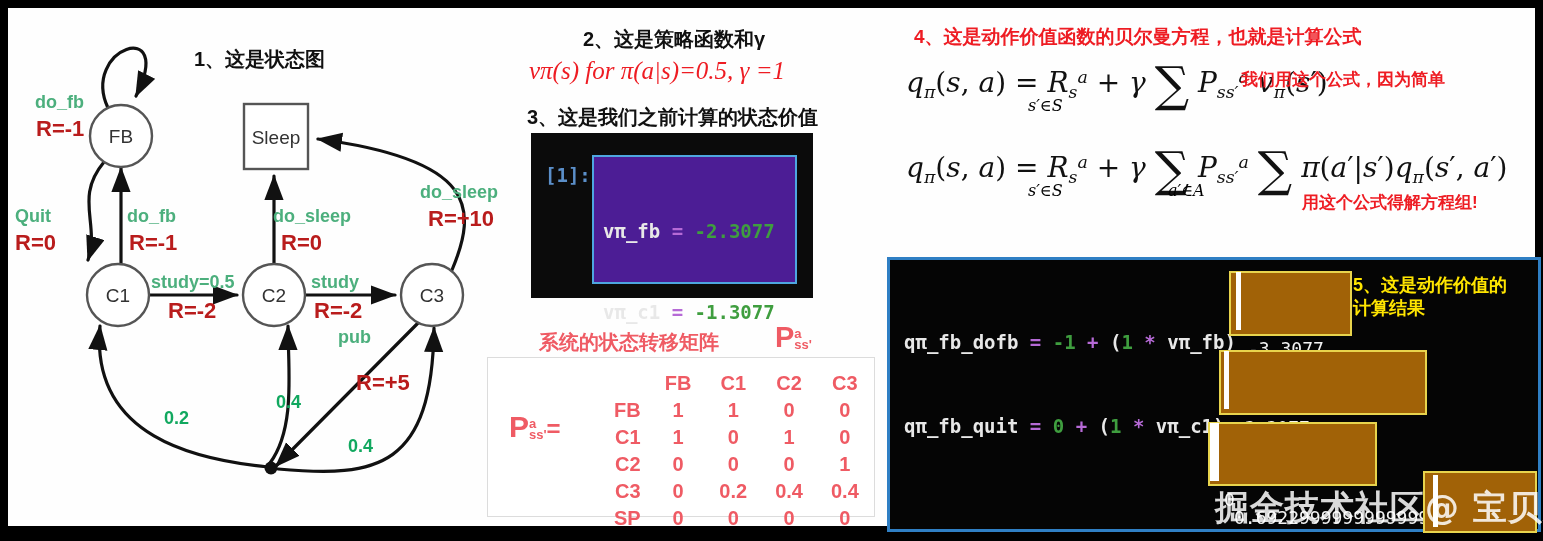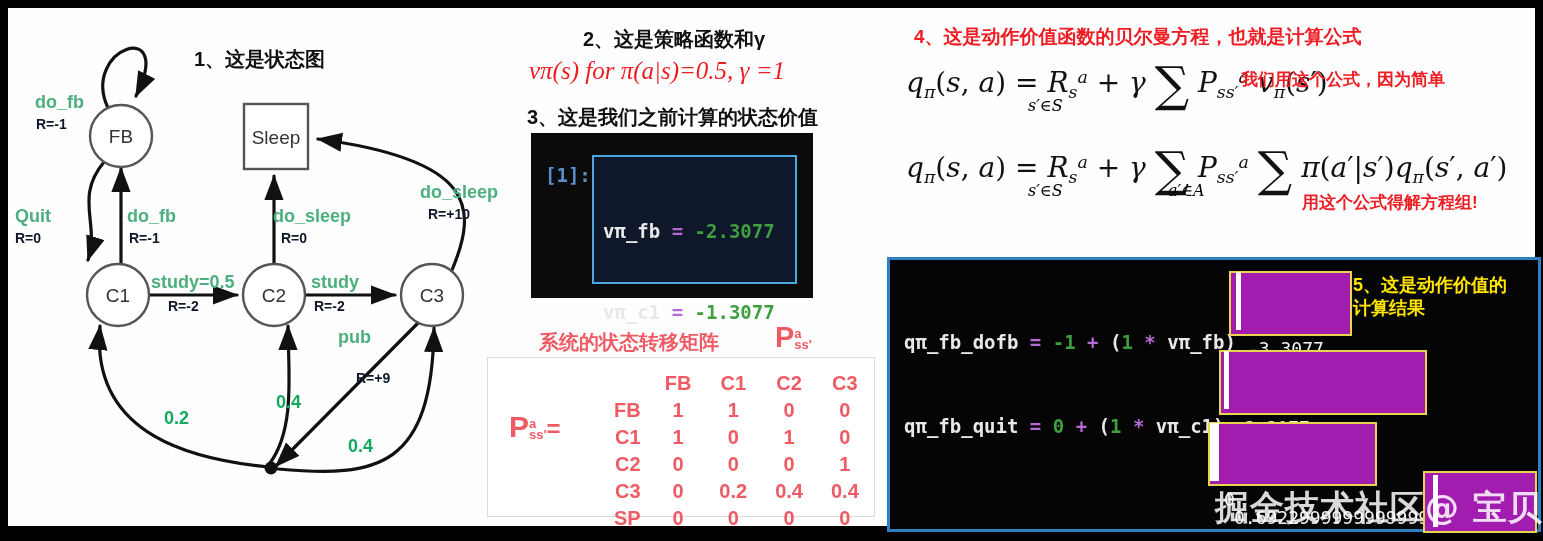--- a/index.html
+++ b/index.html
@@ -6,21 +6,21 @@
   body{width:1543px;height:541px;overflow:hidden;
        font-family:"Liberation Sans","DejaVu Sans",sans-serif;}
   #canvas{position:relative;width:1543px;height:541px;background:#000;}
   .page{position:absolute;left:8px;top:8px;width:1527px;height:518px;background:#fefefe;}
 
   
   #state-diagram{position:absolute;left:0;top:0;width:500px;height:518px;}
   #state-diagram svg{position:absolute;left:0;top:0;}
   .node-label{font-size:19px;fill:#333;font-family:"Liberation Sans",sans-serif;text-anchor:middle;}
   .edge-act{position:absolute;color:#4caf7d;font-size:18px;font-weight:600;white-space:nowrap;}
-  .edge-rew{position:absolute;color:#0f172a;font-size:14px;font-weight:600;white-space:nowrap;}
+  .edge-rew{position:absolute;color:#b91c1c;font-size:22px;font-weight:600;white-space:nowrap;}
   .edge-prob{position:absolute;color:#11a85f;font-size:18px;font-weight:800;white-space:nowrap;}
 
   
   .head-black{position:absolute;color:#111;font-size:20px;font-weight:700;white-space:nowrap;}
   .head-red{position:absolute;color:#ee1c23;font-size:19px;font-weight:700;white-space:nowrap;}
   .head-red-small{position:absolute;color:#ee1c23;font-size:17px;font-weight:600;white-space:nowrap;}
   .head-yellow{position:absolute;color:#ffe500;font-size:18px;font-weight:700;text-align:left;line-height:1.25;}
 
   
   .formula-red{position:absolute;color:#ee1c23;font-family:Liberation Serif, serif;
@@ -31,40 +31,40 @@
   .sub{font-size:.62em;vertical-align:-.32em;font-style:italic;}
   .sup{font-size:.62em;vertical-align:.55em;font-style:italic;}
   .bigsum{font-size:1.72em;vertical-align:-.18em;font-style:normal;}
   .sumlim{position:absolute;font-family:"DejaVu Serif",serif;font-size:16px;font-style:italic;color:#000000;}
   .cal{font-family:"DejaVu Serif",serif;font-style:italic;}
 
   
   .cell-outer{position:absolute;background:#0b0b0b;}
   .cell-prompt{position:absolute;color:#5b8fc9;font-family:"DejaVu Sans Mono","Liberation Mono",monospace;
                font-size:19px;font-weight:600;}
-  .cell-box{position:absolute;background:#0f172a;border:2px solid #4ea6e0;}
+  .cell-box{position:absolute;background:#4c1d95;border:2px solid #4ea6e0;}
   .code{font-family:"DejaVu Sans Mono","Liberation Mono",monospace;font-size:19px;line-height:27px;
         color:#e8e8e8;white-space:pre;font-weight:600;}
   .k-var{color:#e8e8e8;}
   .k-op{color:#b66ad6;}
   .k-num{color:#3f9e3f;}
   .k-eq{color:#b66ad6;}
 
   
   #matrix-panel{position:absolute;border:1px solid #dcdcdc;background:#fff;}
   #matrix-panel table{border-collapse:collapse;font-family:"Liberation Sans",sans-serif;}
   #matrix-panel td,#matrix-panel th{color:#ef5b64;font-size:20px;font-weight:600;
         text-align:center;padding:2px 14px;}
   #matrix-panel th{font-weight:700;}
   #matrix-panel td.rowhead{font-weight:700;text-align:right;padding-right:10px;}
   .plabel{position:absolute;color:#ef5b64;font-family:"Liberation Sans",sans-serif;white-space:nowrap;}
 
   
   #qpanel{position:absolute;background:#050505;border:3px solid #2f7fc4;}
-  .ybox{position:absolute;border:2px solid #e8d44d;background:#a21caf;}
+  .ybox{position:absolute;border:2px solid #e8d44d;background:#a16207;}
   .yval{font-family:"DejaVu Sans Mono","Liberation Mono",monospace;font-size:18px;color:#f2f2f2;
         line-height:30px;white-space:pre;}
   .cursorbar{position:absolute;background:#fff;width:5px;}
 
   .watermark{position:absolute;color:rgba(255,255,255,.85);font-size:34px;font-weight:700;
              white-space:nowrap;font-family:"DejaVu Sans",sans-serif;letter-spacing:1px;}
 </style>
 </head>
 <body>
 
@@ -130,21 +130,21 @@
     <div class="edge-act" style="left:412px;top:174px;">do_sleep</div>
     <div class="edge-rew" style="left:420px;top:198px;">R=+10</div>
 
     <div class="edge-act" style="left:143px;top:264px;">study=0.5</div>
     <div class="edge-rew" style="left:160px;top:290px;">R=-2</div>
 
     <div class="edge-act" style="left:303px;top:264px;">study</div>
     <div class="edge-rew" style="left:306px;top:290px;">R=-2</div>
 
     <div class="edge-act" style="left:330px;top:319px;font-weight:800;">pub</div>
-    <div class="edge-rew" style="left:348px;top:362px;font-weight:800;">R=+9</div>
+    <div class="edge-rew" style="left:348px;top:362px;font-weight:800;">R=+5</div>
 
     <div class="edge-prob" style="left:156px;top:400px;">0.2</div>
     <div class="edge-prob" style="left:268px;top:384px;">0.4</div>
     <div class="edge-prob" style="left:340px;top:428px;">0.4</div>
   </div>
 
   <div class="head-black" style="left:186px;top:38px;">1、这是状态图</div>
 
   <div class="head-black" style="left:575px;top:18px;">2、这是策略函数和γ</div>
   <div class="formula-red" style="left:521px;top:49px;">vπ(s)  for  π(a|s)=0.5,  γ =1</div>

